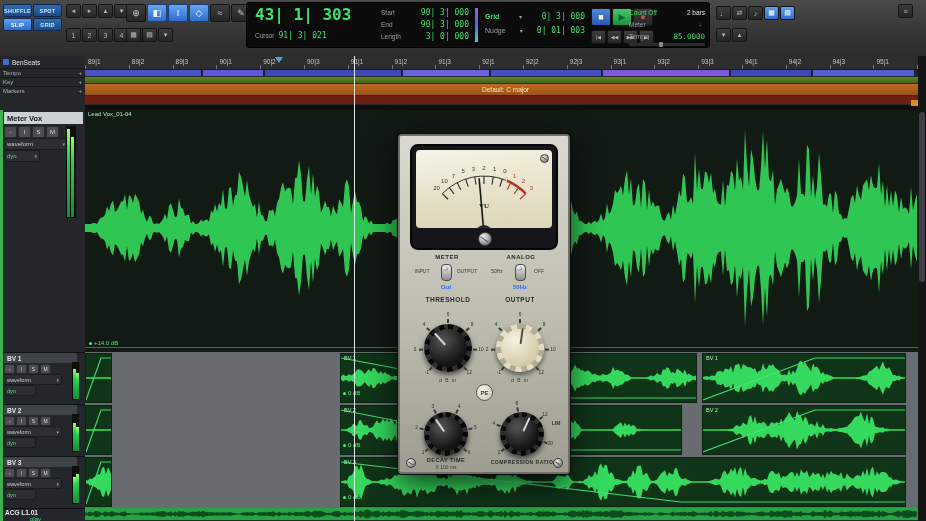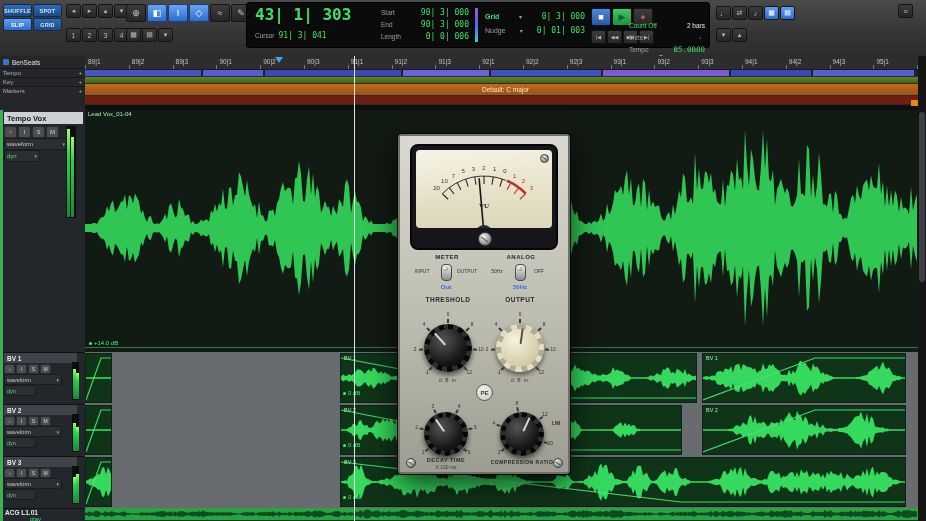--- a/index.html
+++ b/index.html
@@ -108,35 +108,35 @@
     <div class="abs row" style="left:126px;top:28px;">
       <div class="tinybtn">▦</div>
       <div class="tinybtn">▤</div>
       <div class="tinybtn">▾</div>
     </div>
 
     <div id="console">
       <div class="abs mono led" style="left:8px;top:2px;font-size:16px;font-weight:bold;">43| 1| 303</div>
       <div class="abs row" style="left:8px;top:28px;">
         <span class="lbl" style="font-size:6.5px;margin-right:4px;">Cursor</span>
-        <span class="mono led" style="font-size:8px;">91| 3| 041</span>
+        <span class="mono led" style="font-size:8px;">91| 3| 021</span>
       </div>
 
       <div class="abs" style="left:134px;top:3px;width:88px;">
         <div class="row" style="height:12px;justify-content:space-between;">
           <span class="lbl" style="font-size:6.5px;">Start</span>
           <span class="mono led" style="font-size:8px;">90| 3| 000</span>
         </div>
         <div class="row" style="height:12px;justify-content:space-between;">
           <span class="lbl" style="font-size:6.5px;">End</span>
           <span class="mono led" style="font-size:8px;">90| 3| 000</span>
         </div>
         <div class="row" style="height:12px;justify-content:space-between;">
           <span class="lbl" style="font-size:6.5px;">Length</span>
-          <span class="mono led" style="font-size:8px;">0| 0| 006</span>
+          <span class="mono led" style="font-size:8px;">3| 0| 000</span>
         </div>
       </div>
 
       <div class="abs" style="left:228px;top:5px;width:3px;height:34px;background:linear-gradient(#9a5ae0,#4a6ae0 50%,#3ad0c0);"></div>
 
       <div class="abs" style="left:238px;top:6px;width:100px;">
         <div class="row" style="height:14px;justify-content:space-between;">
           <span class="led" style="font-size:7px;font-weight:bold;">Grid</span>
           <span class="lbl" style="font-size:6px;">▾</span>
           <span class="mono led" style="font-size:8px;">0| 3| 000</span>
@@ -153,21 +153,21 @@
         <div class="toolbtn" style="background:linear-gradient(#46c468,#1f8f3c);color:#063;">▶</div>
         <div class="toolbtn" style="color:#d05048;">●</div>
       </div>
       <div class="abs row" style="left:344px;top:27px;">
         <div class="tinybtn" style="font-size:5px;">|◀</div>
         <div class="tinybtn" style="font-size:5px;">◀◀</div>
         <div class="tinybtn" style="font-size:5px;">▶▶</div>
         <div class="tinybtn" style="font-size:5px;">▶|</div>
       </div>
 
-      <div class="abs" style="left:382px;top:16px;width:76px;">
+      <div class="abs" style="left:382px;top:3px;width:76px;">
         <div class="row" style="height:12px;justify-content:space-between;">
           <span class="led" style="font-size:6.5px;">Count Off</span>
           <span style="font-size:6.5px;color:#e8eaec;">2 bars</span>
         </div>
         <div class="row" style="height:12px;justify-content:space-between;">
           <span class="lbl" style="font-size:6.5px;">Meter</span>
           <span class="lbl" style="font-size:6px;">♩</span>
         </div>
         <div class="row" style="height:12px;justify-content:space-between;">
           <span class="lbl" style="font-size:6.5px;">Tempo</span>
@@ -274,21 +274,21 @@
     <div class="abs" style="left:0;top:40px;width:841px;height:8px;background:linear-gradient(#74211402,#742114);background:#6e1f12;"></div>
     <div class="abs" style="left:0;top:49px;width:841px;height:5px;background:#101010;"></div>
     <div class="abs" style="left:190px;top:1px;width:0;height:0;border-left:4px solid transparent;border-right:4px solid transparent;border-top:6px solid #4a9fe0;"></div>
     <div class="abs" style="left:826px;top:44px;width:7px;height:6px;background:#e08a1e;"></div>
   </div>
 
   <div id="sidebar">
 
     <div class="abs" style="left:0;top:0;width:85px;height:242px;border-bottom:1px solid #101214;">
       <div class="abs" style="left:0;top:0;width:3px;height:242px;background:#3cb054;"></div>
-      <div class="namebar" style="position:absolute;left:4px;top:2px;width:76px;height:12px;background:#ccd1d5;color:#14171a;font-size:7.5px;">Tempo Vox</div>
+      <div class="namebar" style="position:absolute;left:4px;top:2px;width:76px;height:12px;background:#ccd1d5;color:#14171a;font-size:7.5px;">Meter Vox</div>
       <div class="abs row" style="left:4px;top:16px;">
         <div class="hbtn" style="width:11px;height:10px;font-size:6px;color:#d05048;">●</div>
         <div class="hbtn" style="width:11px;height:10px;font-size:6px;">I</div>
         <div class="hbtn" style="width:11px;height:10px;font-size:6px;">S</div>
         <div class="hbtn" style="width:11px;height:10px;font-size:6px;">M</div>
       </div>
       <div class="selrow" style="position:absolute;left:4px;top:28px;width:58px;height:10px;font-size:6px;">
         <span>waveform</span>
         <span style="font-size:5px;color:#9aa0a6;">▾</span>
       </div>

